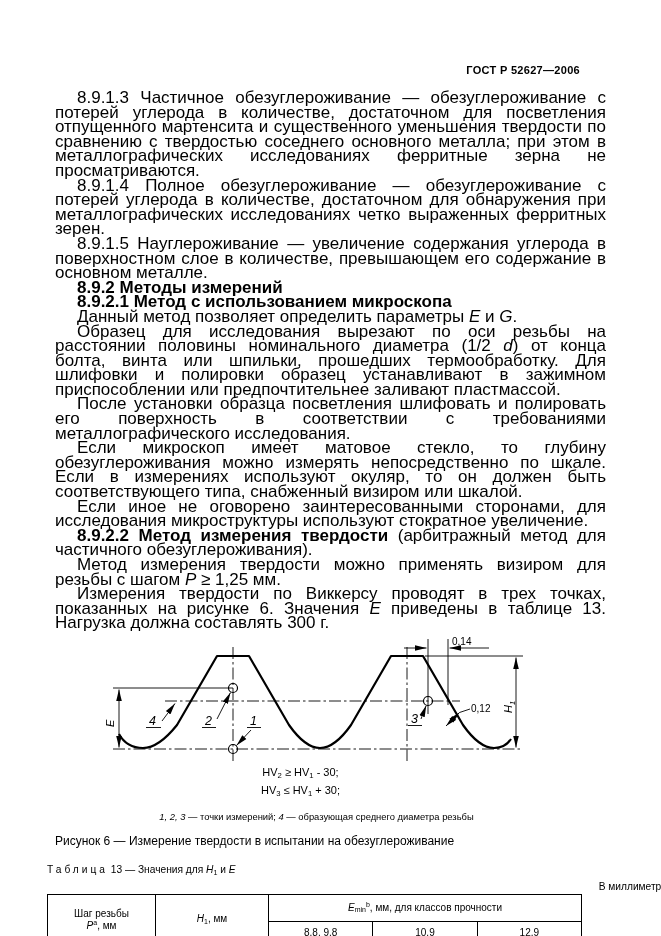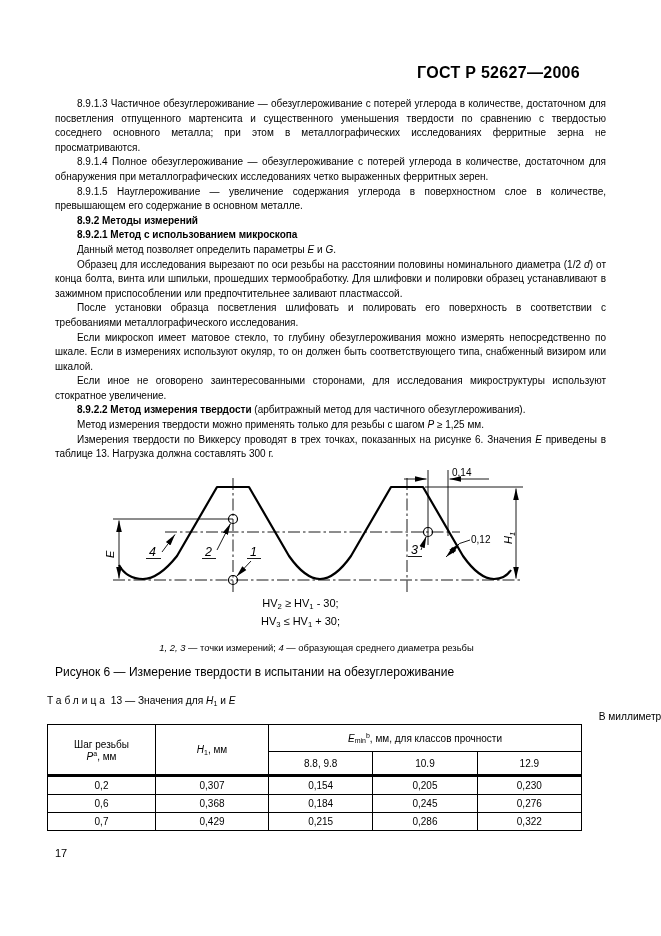--- a/index.html
+++ b/index.html
@@ -11,29 +11,29 @@
     color:#000;
     overflow:hidden;
     box-sizing:border-box;
     padding:0 55px;
   }
   .gost-header{
     padding-top:64px;
     text-align:right;
     padding-right:26px;
     font-weight:bold;
-    font-size:16px;
+    font-size:11px;
     letter-spacing:0.3px;
   }
   .body-text{margin-top:15px;}
   .body-text p{
     margin:0;
     text-indent:22px;
     text-align:justify;
-    font-size:10px;
+    font-size:17px;
     line-height:14.6px;
   }
   .ri{font-style:italic;}
   .rb{font-weight:bold;}
   .rls{letter-spacing:3px;}
   .rsub{font-size:0.7em;vertical-align:-0.25em;}
   .rsup{font-size:0.7em;vertical-align:0.5em;}
 
   .figure-block{margin-top:4px;}
   .fig-svg{display:block;margin-left:30px;}
@@ -111,21 +111,21 @@
     <p><span>8.9.1.4  Полное обезуглероживание — обезуглероживание с потерей углерода в количестве, достаточном для обнаружения при металлографических исследованиях четко выраженных ферритных зерен.</span></p>
     <p><span>8.9.1.5  Науглероживание — увеличение содержания углерода в поверхностном слое в количестве, превышающем его содержание в основном металле.</span></p>
     <p><span class="rb">8.9.2  Методы измерений</span></p>
     <p><span class="rb">8.9.2.1  Метод с использованием микроскопа</span></p>
     <p><span>Данный метод позволяет определить параметры </span><span class="ri">E</span><span> и </span><span class="ri">G</span><span>.</span></p>
     <p><span>Образец для исследования вырезают по оси резьбы на расстоянии половины номинального диаметра (1/2 </span><span class="ri">d</span><span>) от конца болта, винта или шпильки, прошедших термообработку. Для шлифовки и полировки образец устанавливают в зажимном приспособлении или предпочтительнее заливают пластмассой.</span></p>
     <p><span>После установки образца посветления шлифовать и полировать его поверхность в соответствии с требованиями металлографического исследования.</span></p>
     <p><span>Если микроскоп имеет матовое стекло, то глубину обезуглероживания можно измерять непосредственно по шкале. Если в измерениях используют окуляр, то он должен быть соответствующего типа, снабженный визиром или шкалой.</span></p>
     <p><span>Если иное не оговорено заинтересованными сторонами, для исследования микроструктуры используют стократное увеличение.</span></p>
     <p><span class="rb">8.9.2.2  Метод измерения твердости</span><span> (арбитражный метод для частичного обезуглероживания).</span></p>
-    <p><span>Метод измерения твердости можно применять только для резьбы с шагом </span><span class="ri">P</span><span> ≥ 1,25 мм.</span></p>
+    <p><span>Метод измерения твердости можно применять визиром для резьбы с шагом </span><span class="ri">P</span><span> ≥ 1,25 мм.</span></p>
     <p><span>Измерения твердости по Виккерсу проводят в трех точках, показанных на рисунке 6. Значения </span><span class="ri">E</span><span> приведены в таблице 13. Нагрузка должна составлять 300 г.</span></p>
   </div>
 
   <div class="figure-block">
     <svg class="fig-svg" width="540" height="128" viewBox="0 0 540 128">
       <defs>
         <marker id="arr" markerWidth="13" markerHeight="8" refX="11.5" refY="3.5" orient="auto" markerUnits="userSpaceOnUse">
           <path d="M0,0.7 L11.5,3.5 L0,6.3 Z" fill="#000"></path>
         </marker>
       </defs>

